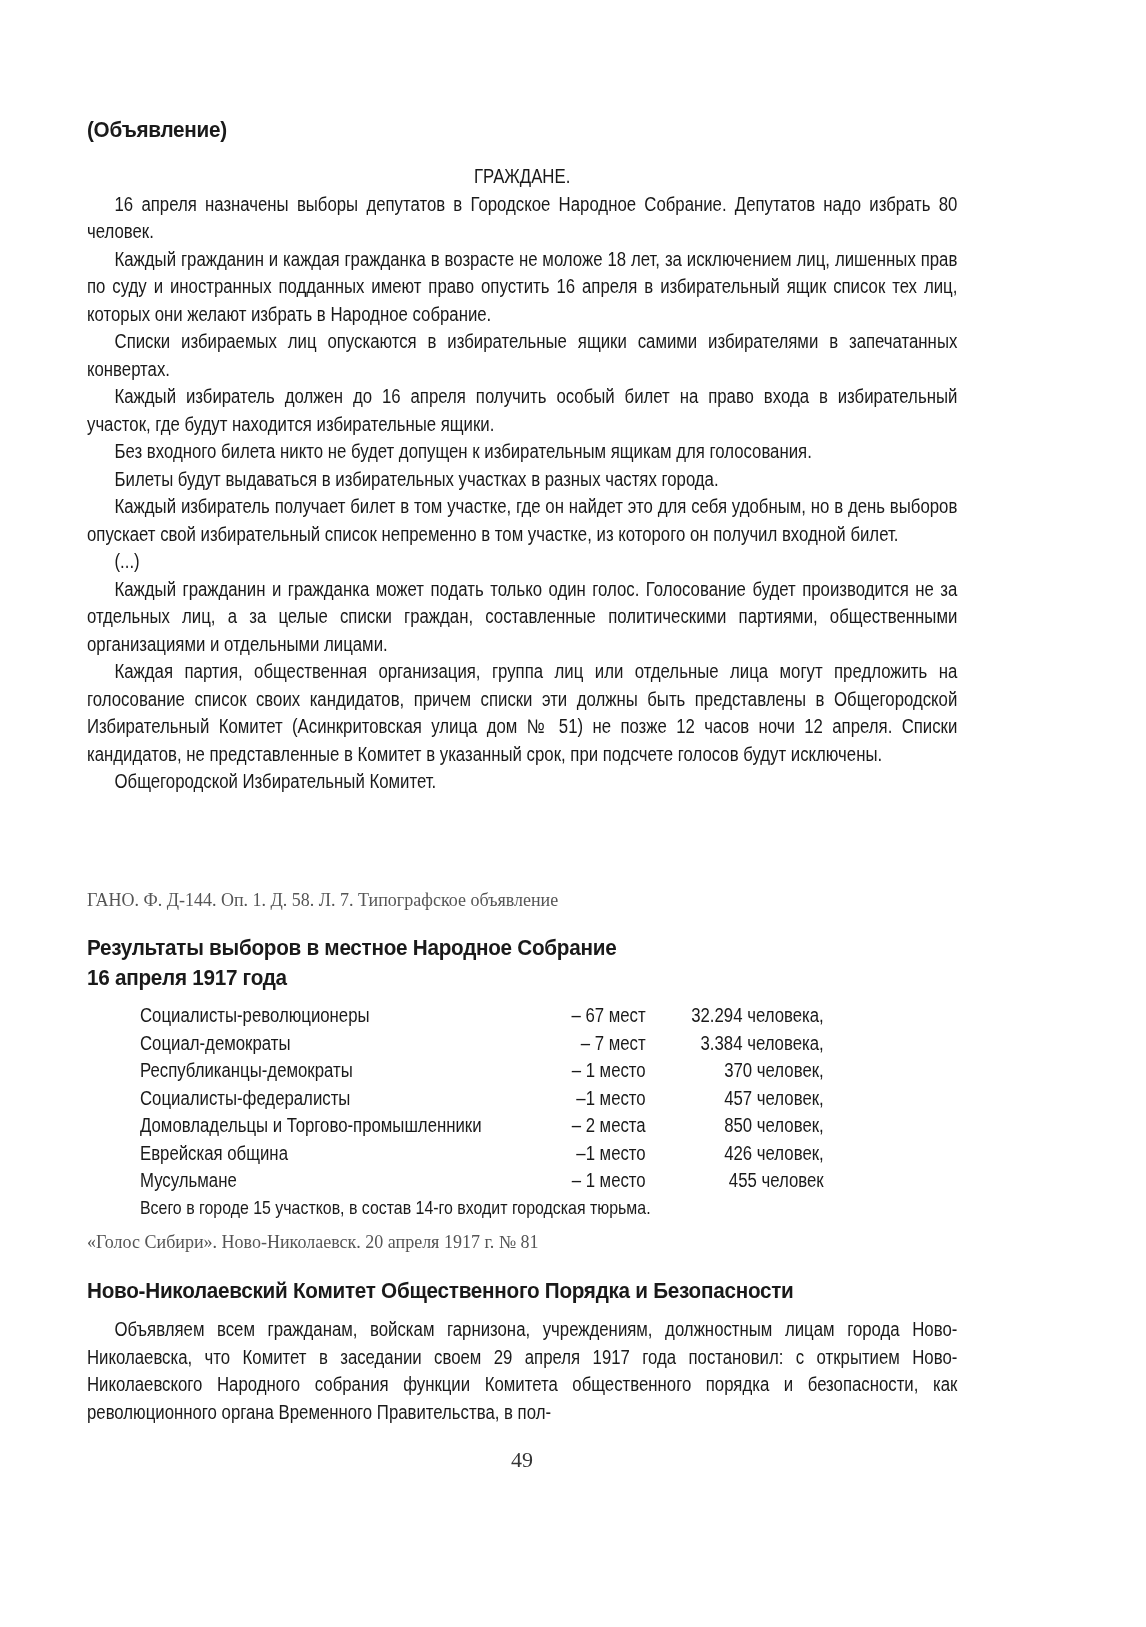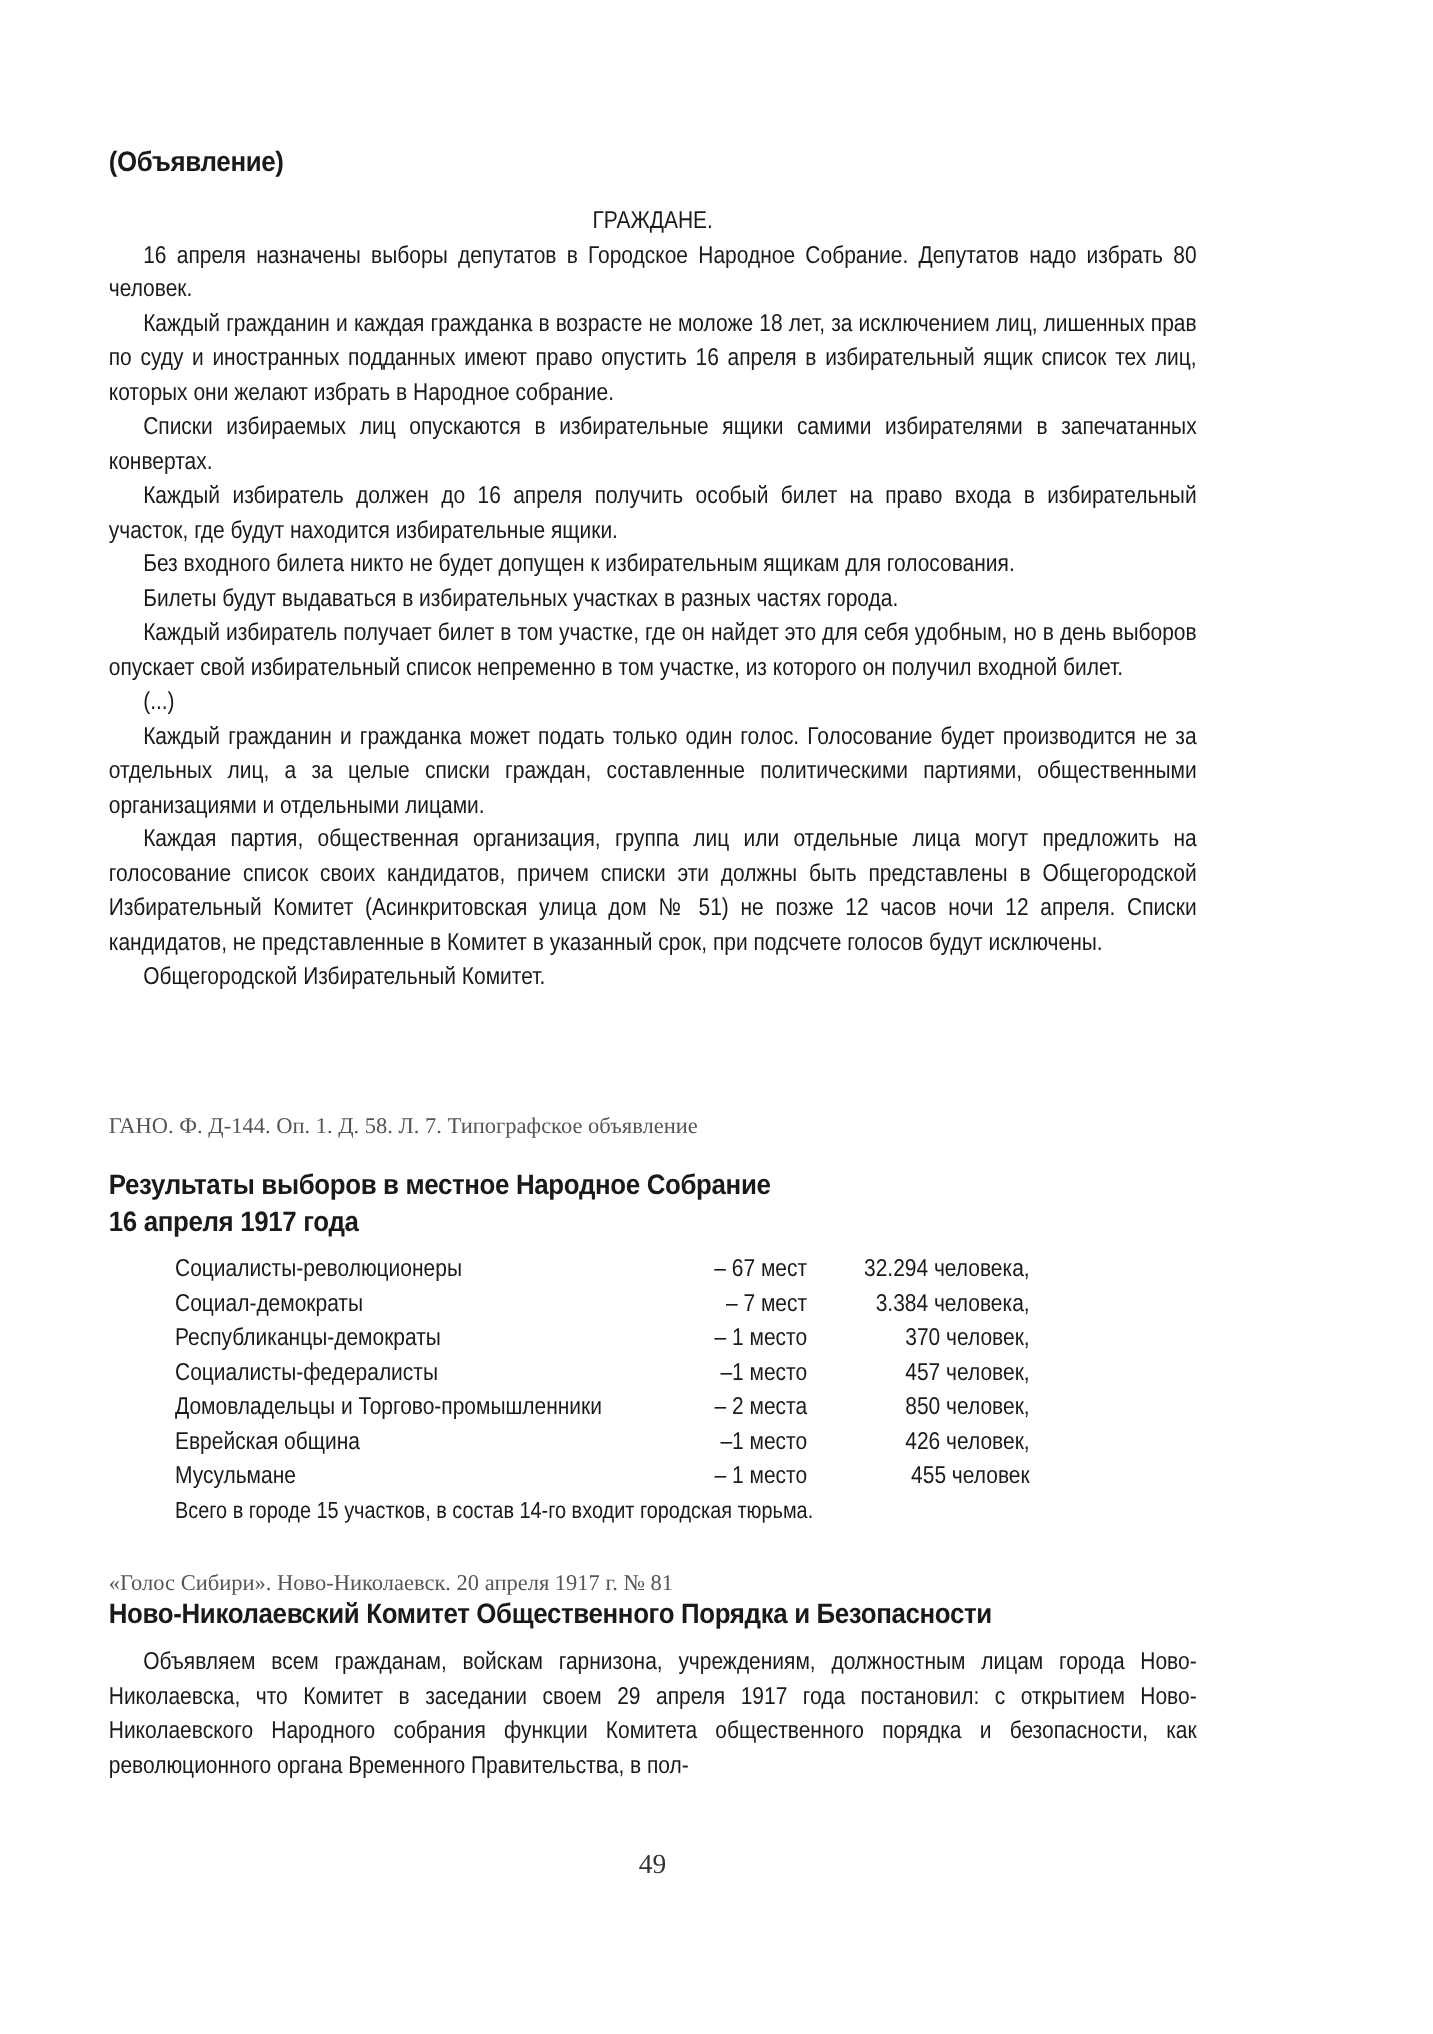--- a/index.html
+++ b/index.html
@@ -80,22 +80,22 @@
       <tr>
         <td>Мусульмане</td>
         <td style="text-align:right;">– 1 место</td>
         <td style="text-align:right;">455 человек</td>
       </tr>
     </tbody>
       </table>
     <div class="sans" style="font-size:18.5px; line-height:26px; white-space:nowrap;">Всего в городе 15 участков, в состав 14-го входит городская тюрьма.</div>
   </div>
 
-  <div class="abs source" style="top:1230px;margin-top:24px;">«Голос Сибири». Ново-Николаевск. 20 апреля 1917 г. № 81</div>
+  <div class="abs source" style="top:1230px;">«Голос Сибири». Ново-Николаевск. 20 апреля 1917 г. № 81</div>
 
   <div class="abs h-bold" style="top:1276px;">Ново-Николаевский Комитет Общественного Порядка и Безопасности</div>
 
   <div class="abs body-text" style="top:1316px;">
     <p class="p">Объявляем всем гражданам, войскам гарнизона, учреждениям, должностным лицам города Ново-Николаевска, что Комитет в заседании своем 29 апреля 1917 года постановил: с открытием Ново-Николаевского Народного собрания функции Комитета общественного порядка и безопасности, как революционного органа Временного Правительства, в пол-</p>
   </div>
 
-  <div class="abs pagenum" style="top:1478px; left:0; width:870px;">49</div>
+  <div class="abs pagenum" style="top:1447px; left:0; width:870px;">49</div>
 </div>
 
 </body></html>

